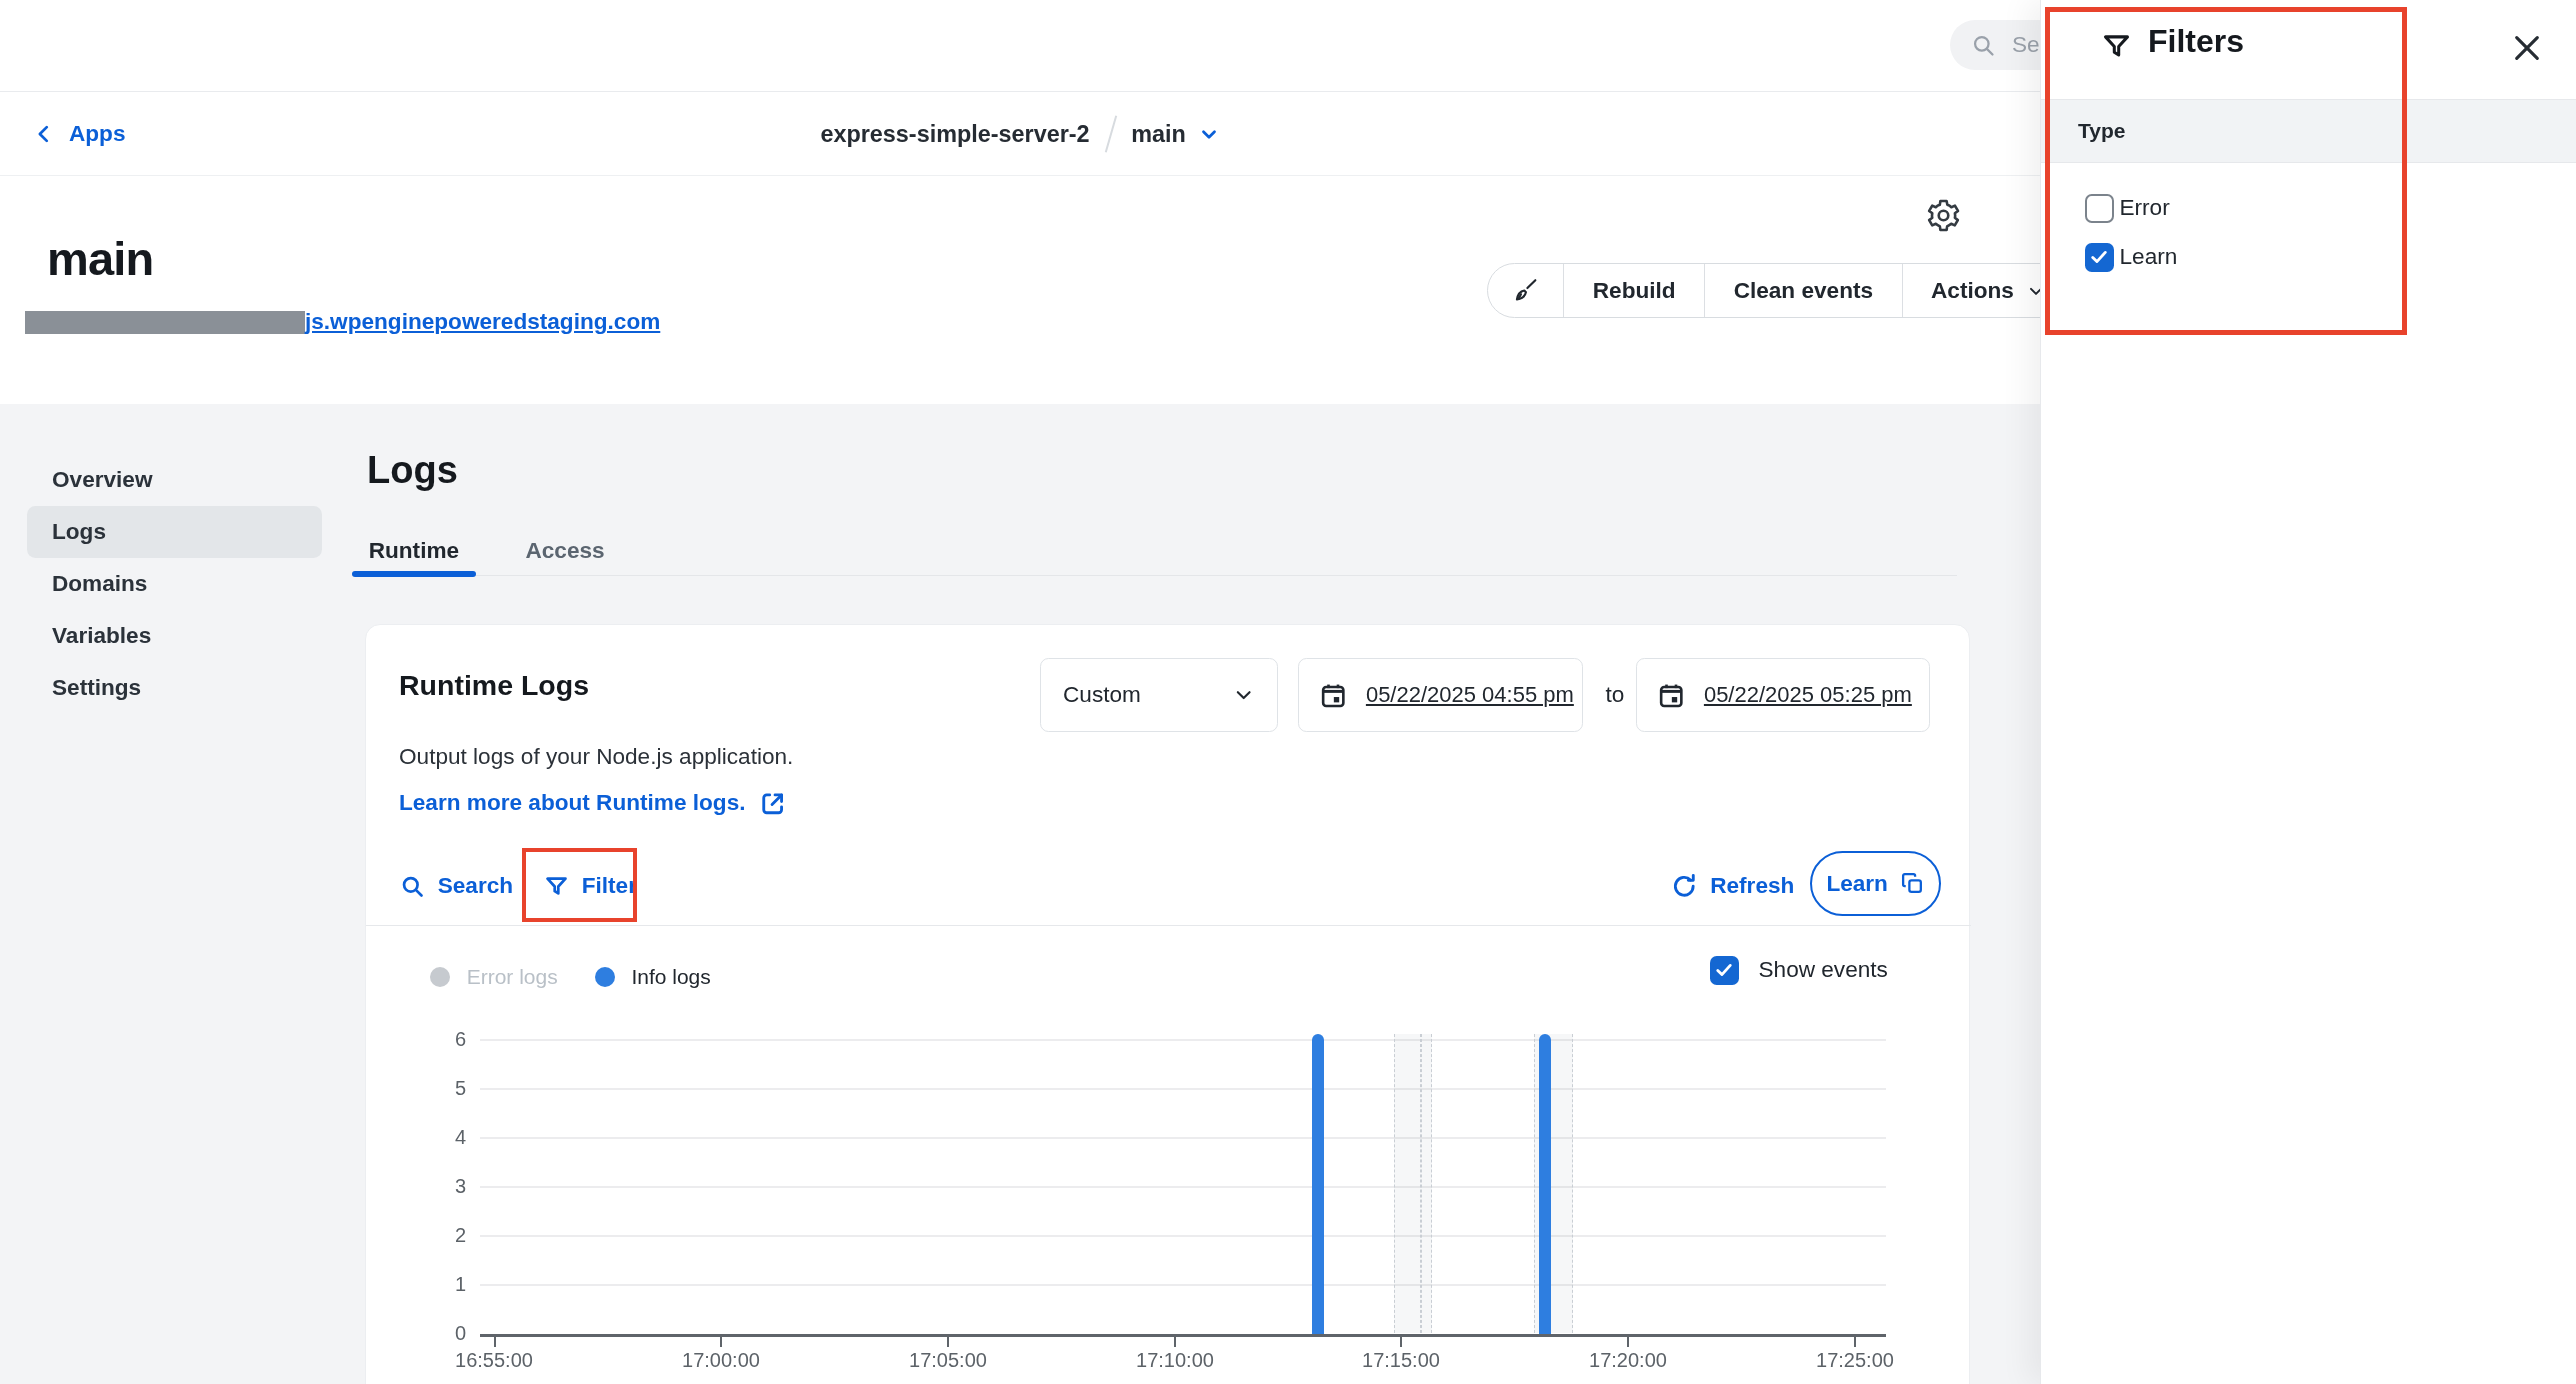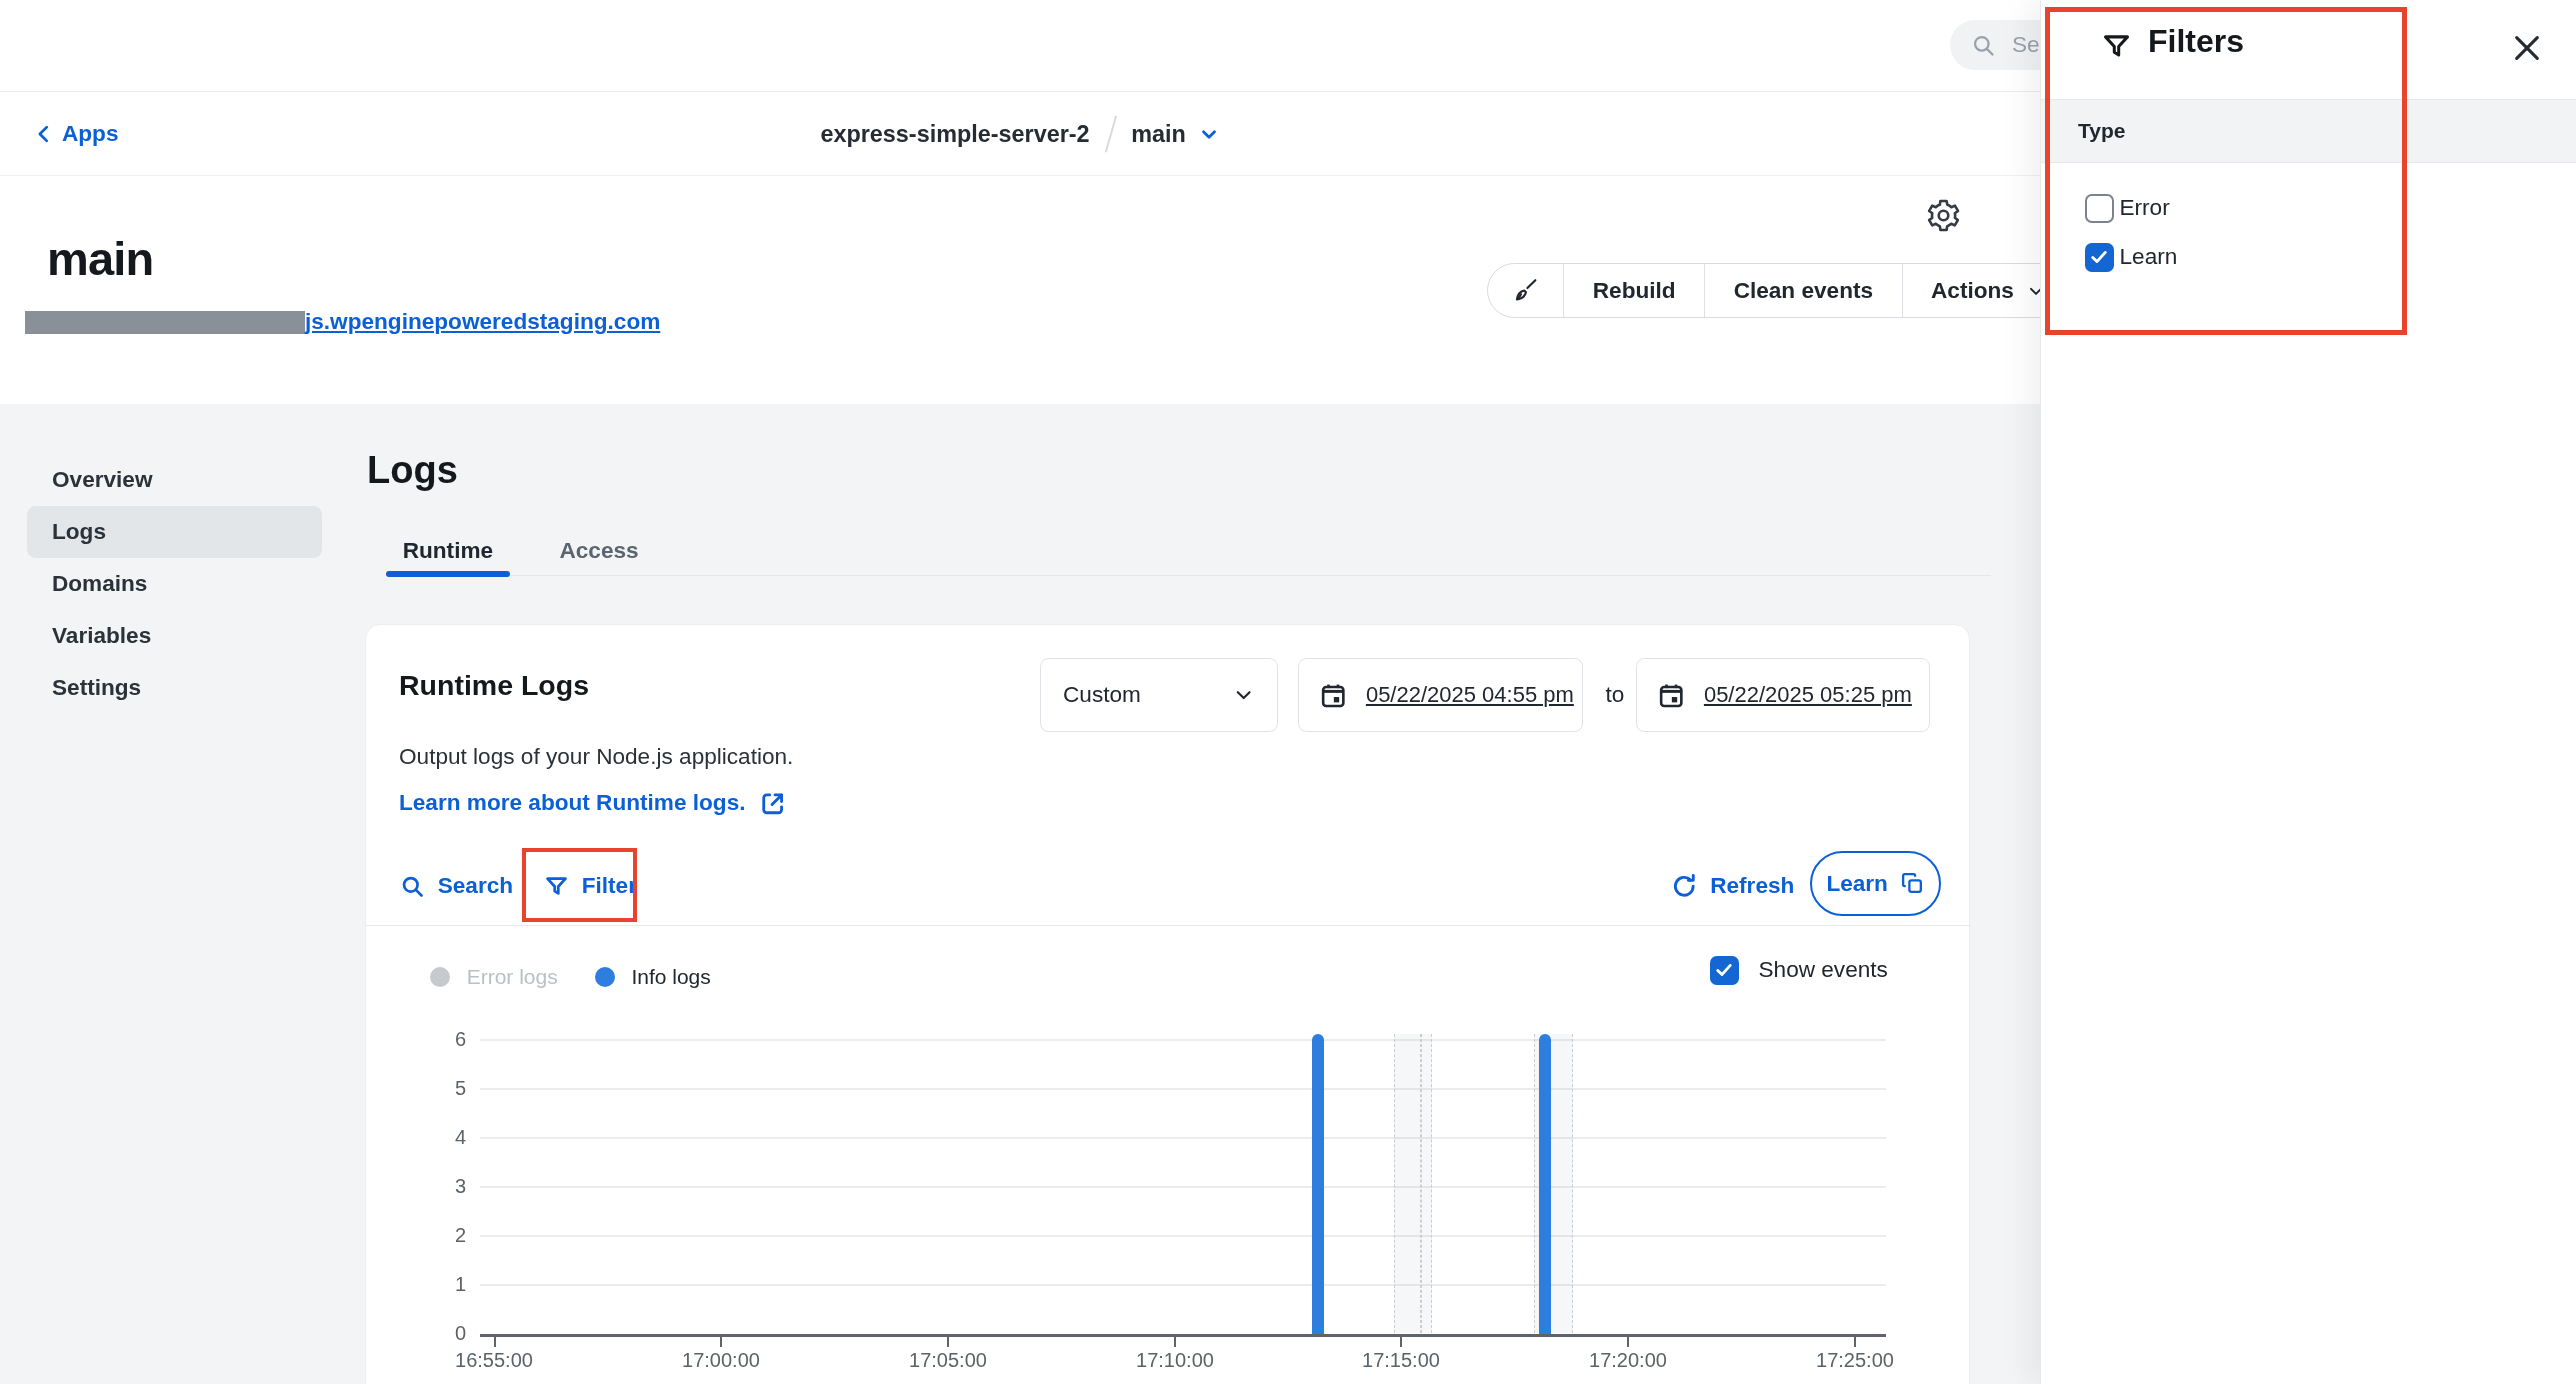--- a/index.html
+++ b/index.html
@@ -14,21 +14,21 @@
   svg { display:block; }
 
   
   .topbar { position:absolute; left:0; top:0; width:2576px; height:92px; background:#fff; border-bottom:0.8px solid #e9ebee; z-index:2; }
   .search-pill { position:absolute; left:1950px; top:20px; width:209px; height:50px; background:#f1f2f4; border-radius:25px;
     display:flex; align-items:center; gap:15px; padding:0 20px; overflow:hidden; }
   .search-pill .ph { font-size:22.6px; color:#9aa1aa; white-space:nowrap; }
 
   
   .subheader { position:absolute; left:0; top:92px; width:2576px; height:84px; background:#fff; border-bottom:0.8px solid #eef0f2; z-index:2; }
-  .back-link { position:absolute; left:33px; top:0; height:84px; display:flex; align-items:center; gap:7px;
+  .back-link { position:absolute; left:33px; top:0; height:84px; display:flex; align-items:center; gap:14px;
     color:#0b5fd7; font-weight:bold; font-size:22.6px; cursor:pointer; }
   .breadcrumb { position:absolute; left:0; top:0; width:2040px; height:84px; display:flex; align-items:center; justify-content:center; gap:20px; }
   .crumb { font-size:23.4px; font-weight:bold; color:#262c33; white-space:nowrap; }
   .crumb-slash { width:1.7px; height:38px; background:#d7dbdf; transform:rotate(16deg); }
   .branch-wrap { display:flex; align-items:center; gap:11.7px; cursor:pointer; }
   .gear-btn { position:absolute; left:1925px; top:105px; width:40px; height:40px; color:#343b42; cursor:pointer; }
 
   
   .header-block { position:absolute; left:0; top:176px; width:2576px; height:228px; background:#fff; z-index:1; }
   .page-title { position:absolute; left:47px; top:55px; font-size:47px; font-weight:bold; color:#15191e; letter-spacing:-0.8px; }
@@ -42,21 +42,21 @@
   .btn-seg:first-child { border-left:none; padding:0 23.4px; }
 
   
   .sidebar { position:absolute; left:27px; top:454px; width:295px; z-index:1; }
   .side-item { height:52px; display:flex; align-items:center; padding:0 25px; font-size:22.6px; font-weight:bold;
     color:#2b323a; border-radius:8.4px; cursor:pointer; white-space:nowrap; }
   .side-item.active { background:#e3e6e9; }
 
   
   .logs-title { position:absolute; left:367px; top:449px; font-size:38px; font-weight:bold; color:#15191e; z-index:1; }
-  .tabs { position:absolute; left:386px; top:526px; width:1605px; height:50px; border-bottom:1.7px solid #e4e6e9;
+  .tabs { position:absolute; left:352px; top:526px; width:1605px; height:50px; border-bottom:1.7px solid #e4e6e9;
     display:flex; gap:33px; z-index:1; }
   .tab { font-size:22.6px; font-weight:bold; padding:0 16.7px; display:flex; align-items:center; position:relative; cursor:pointer; }
   .tab.active { color:#21272e; }
   .tab.active::after { content:""; position:absolute; left:0; right:0; bottom:-1.7px; height:5.9px; background:#0b5fd7; border-radius:3.3px; }
   .tab.inactive { color:#5b6570; }
 
   
   .card { position:absolute; left:365px; top:624px; width:1605px; height:803px; background:#fff;
     border-radius:15px; border:0.8px solid #eceef1; z-index:1; }
   .card-title { position:absolute; left:33px; top:44px; font-size:28.5px; font-weight:bold; color:#15191e; }

